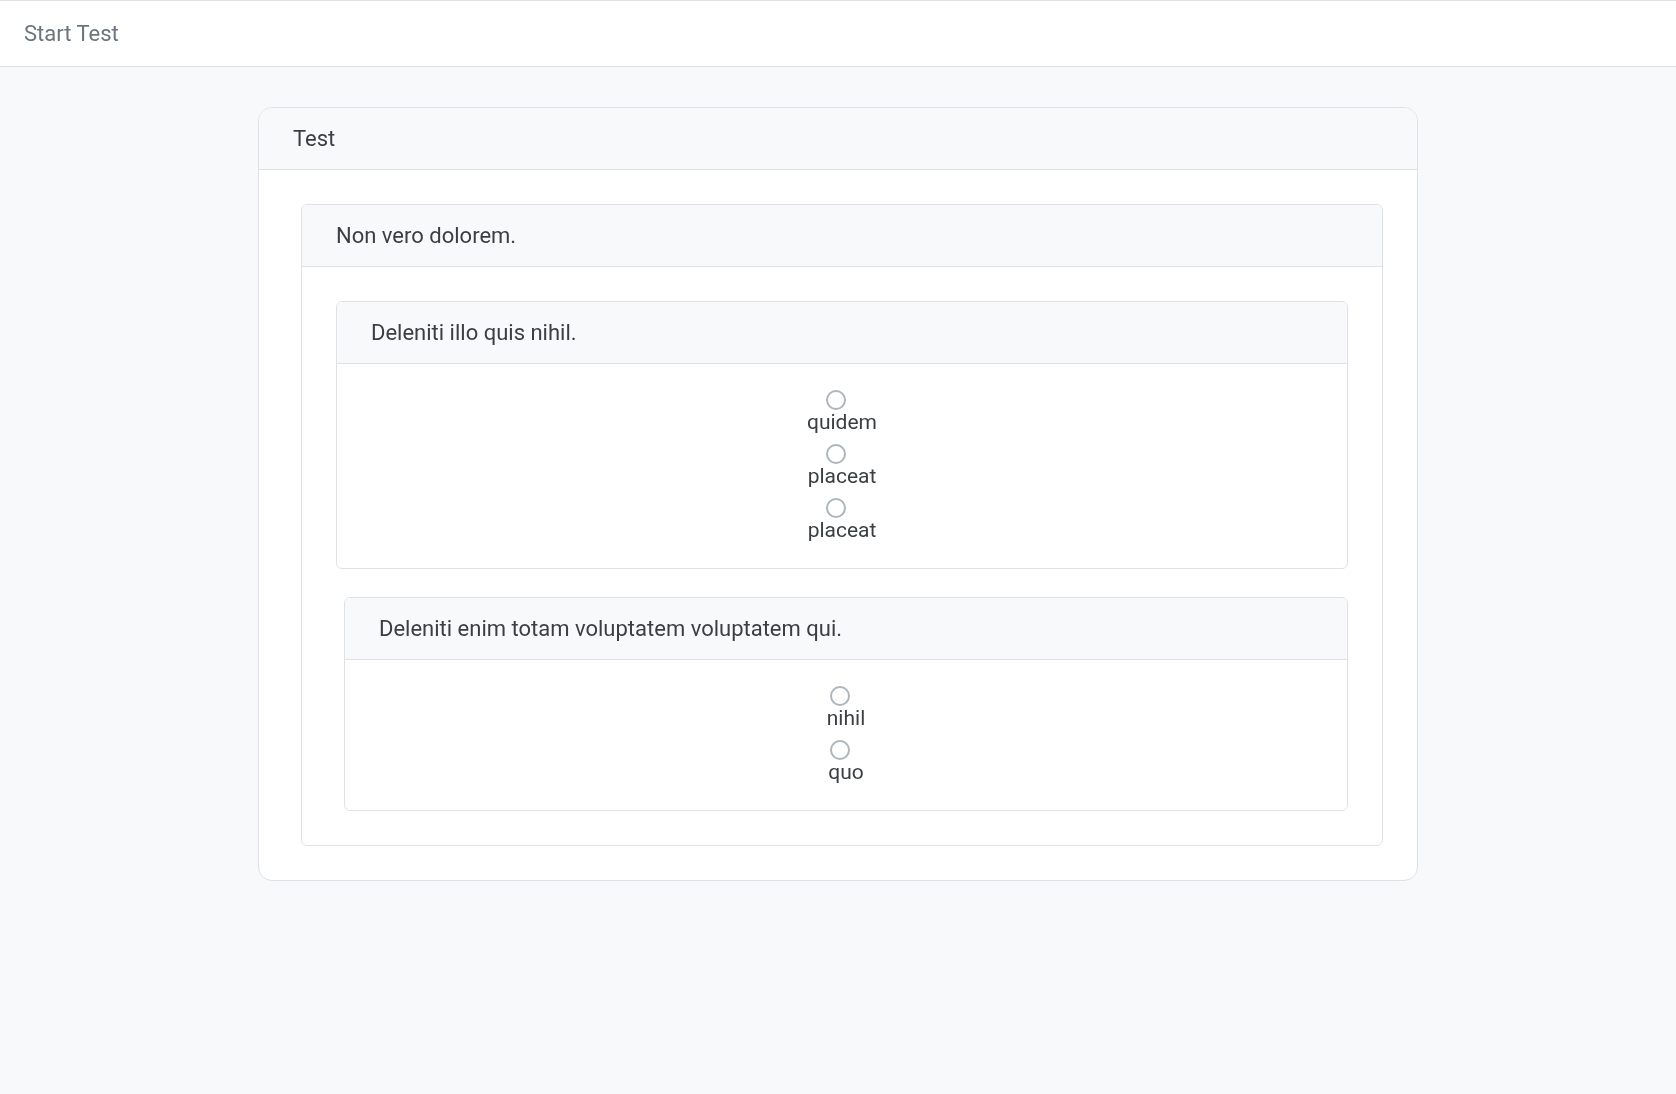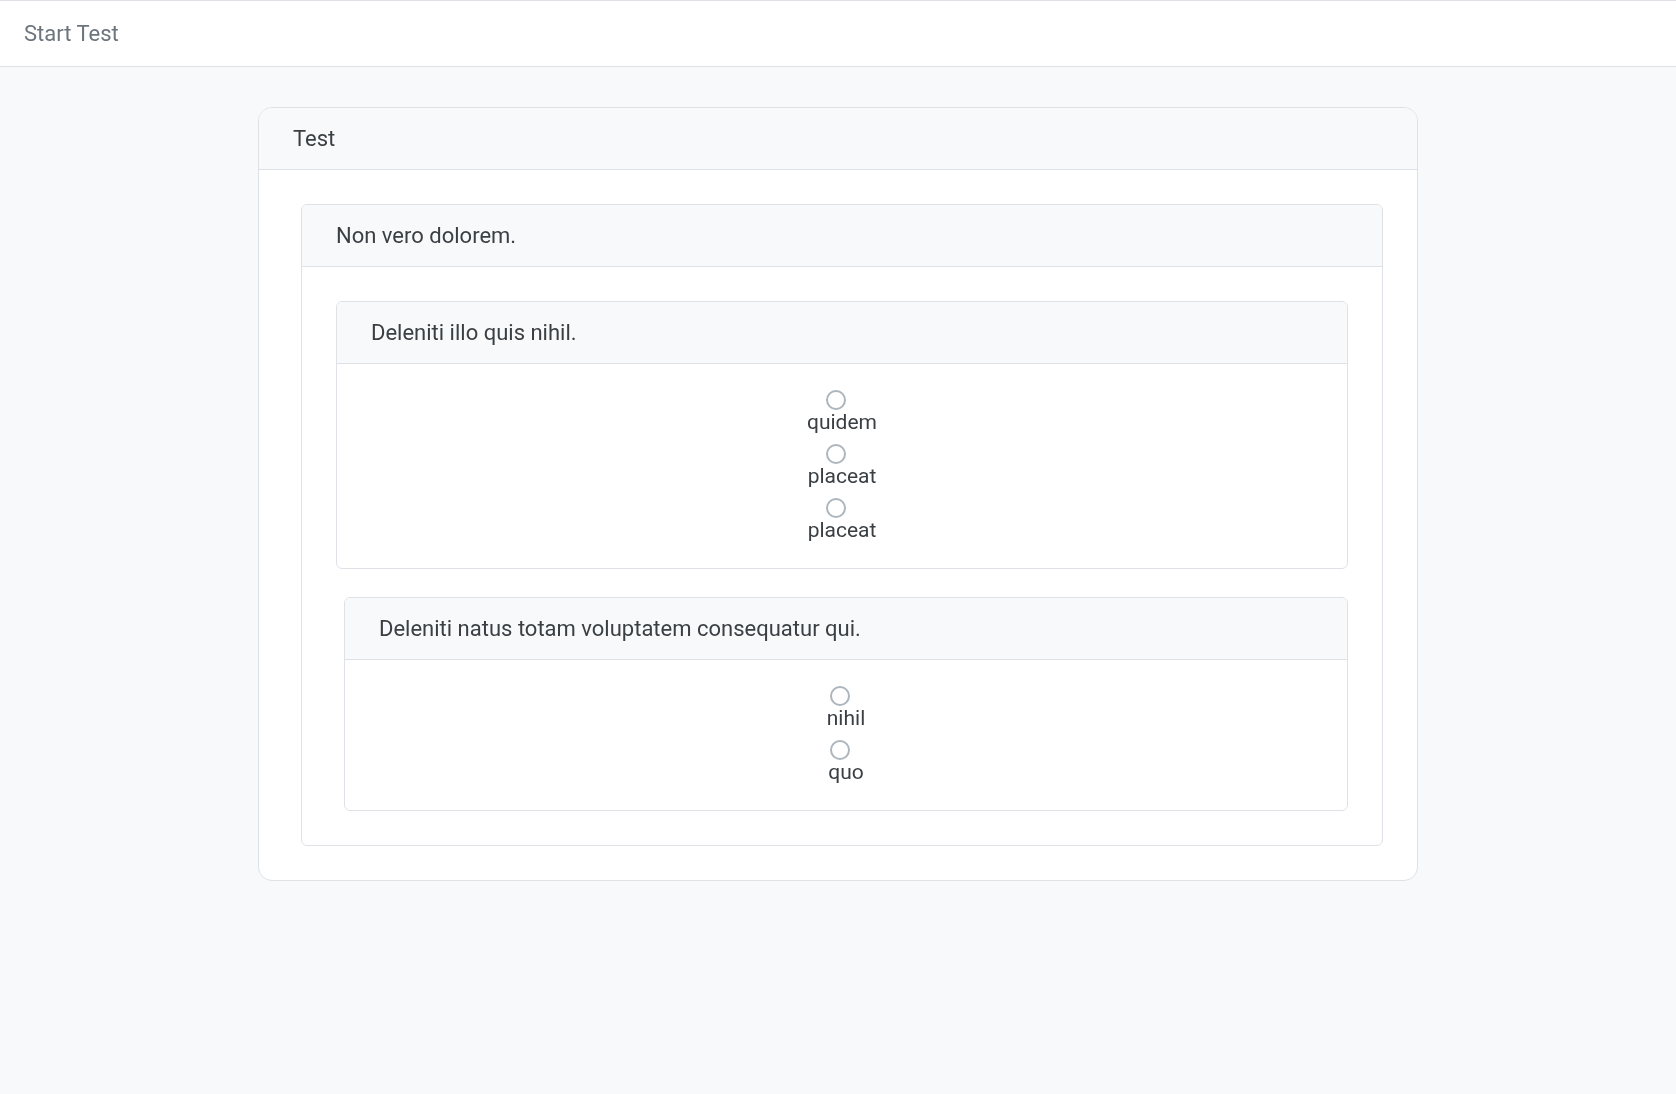--- a/index.html
+++ b/index.html
@@ -110,21 +110,21 @@
                 <span class="option-label">placeat</span>
               </label>
               <label class="option-row">
                 <span class="radio-icon"></span>
                 <span class="option-label">placeat</span>
               </label>
             </div>
           </div>
 
           <div class="inner-card">
-            <div class="card-header">Deleniti natus totam voluptatem consequatur qui.</div>
+            <div class="card-header">Deleniti enim totam voluptatem voluptatem qui.</div>
             <div class="options">
               <label class="option-row">
                 <span class="radio-icon"></span>
                 <span class="option-label">nihil</span>
               </label>
               <label class="option-row">
                 <span class="radio-icon"></span>
                 <span class="option-label">quo</span>
               </label>
             </div>

